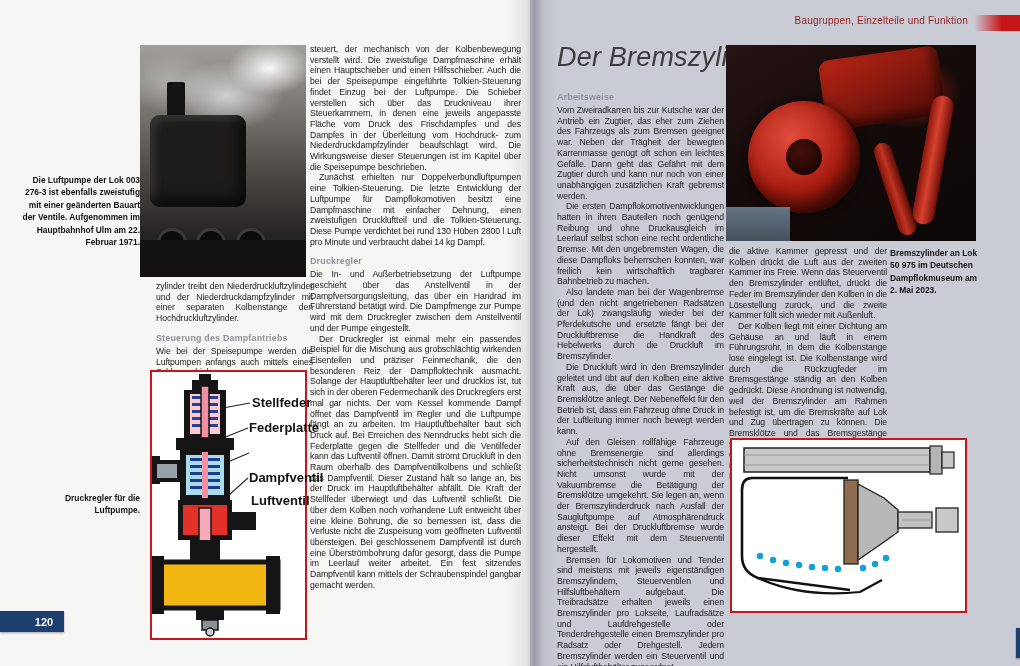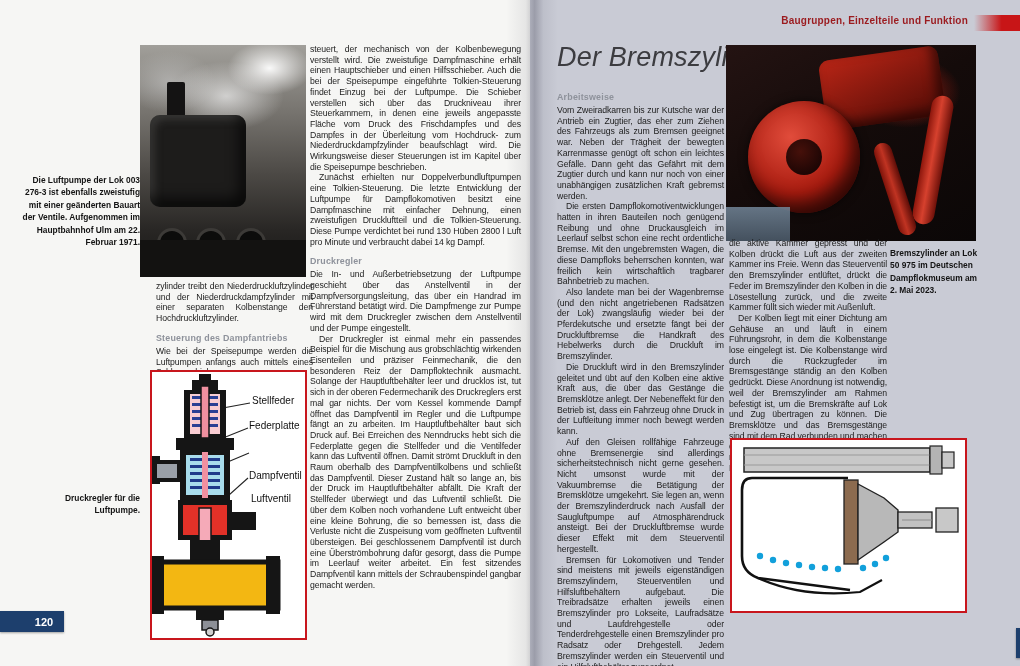--- a/index.html
+++ b/index.html
@@ -11,21 +11,21 @@
     background:linear-gradient(90deg,rgba(35,35,55,0) 0%,rgba(35,35,55,0.08) 38%,rgba(25,25,45,0.26) 55%,rgba(35,35,55,0.07) 72%,rgba(35,35,55,0) 100%);}
   
   .col{position:absolute;}
   .col p{margin:0;font-size:8.7px;line-height:10.7px;color:#1c1c1c;text-align:justify;letter-spacing:-0.1px;}
   .col p.ind{text-indent:9px;}
   .col h4{margin:9px 0 2px 0;font-size:8.9px;line-height:11px;color:#8e929b;font-weight:bold;letter-spacing:0.2px;}
   .col h4:first-child{margin-top:8px;}
   .caption{position:absolute;font-size:8.4px;line-height:12.4px;font-weight:bold;color:#141414;}
   .cap-r{text-align:right;}
   .title{position:absolute;margin:0;font-style:italic;font-weight:500;font-size:27px;color:#3c3c40;letter-spacing:0.2px;}
-  .runhead{position:absolute;font-size:10px;font-weight:bold;color:#9b1b1f;text-align:right;letter-spacing:0.2px;}
+  .runhead{position:absolute;font-size:10px;font-weight:normal;color:#9b1b1f;text-align:right;letter-spacing:0.2px;}
   .redbar{position:absolute;background:linear-gradient(90deg,rgba(200,21,23,0) 0%,#c81517 60%,#c81517 100%);}
   .pagenum{position:absolute;background:#1d3f6d;color:#ffffff;font-weight:bold;font-size:11px;
     display:flex;align-items:center;justify-content:center;box-shadow:0 1px 2px rgba(0,0,0,0.35);}
   
   .photo-bw{position:absolute;left:140px;top:45px;width:166px;height:232px;overflow:hidden;
     background:
       radial-gradient(60px 38px at 78% 10%,rgba(255,255,255,0.95),rgba(255,255,255,0) 70%),
       radial-gradient(80px 48px at 52% 22%,rgba(235,235,235,0.75),rgba(235,235,235,0) 72%),
       radial-gradient(66px 44px at 18% 16%,rgba(205,205,205,0.55),rgba(0,0,0,0) 70%),
       linear-gradient(180deg,#a19f9a 0%,#75726d 30%,#4d4a46 55%,#282624 80%,#161514 100%);}
@@ -47,21 +47,21 @@
   .bc-pipe1{position:absolute;left:196px;top:50px;width:22px;height:130px;border-radius:11px;transform:rotate(10deg);
     background:linear-gradient(90deg,#8c160c,#d6412e 45%,#6c1009);}
   .bc-pipe2{position:absolute;left:160px;top:96px;width:18px;height:96px;border-radius:9px;transform:rotate(-18deg);
     background:linear-gradient(90deg,#7d130a,#c03322 45%,#5d0d07);}
   .bc-floor{position:absolute;left:0;bottom:0;width:64px;height:34px;background:linear-gradient(180deg,#73879a,#4d5d6d);opacity:0.85;}
   
   .diagram-box{position:absolute;background:#ffffff;border:2px solid #c8161d;box-sizing:border-box;}
   .d-left{left:150px;top:370px;width:157px;height:270px;}
   .d-right{left:730px;top:438px;width:237px;height:175px;}
   .d-left svg,.d-right svg{position:absolute;left:0;top:0;}
-  .dlabel{position:absolute;font-size:10px;font-weight:normal;color:#111;white-space:nowrap;}
+  .dlabel{position:absolute;font-size:13px;font-weight:bold;color:#111;white-space:nowrap;}
 </style>
 </head>
 <body>
 
 <div class="canvas">
 
   <div class="page-left">
 
     <div class="caption cap-r" style="left:22px;top:174px;width:118px;">Die Luftpumpe der Lok 003 276-3 ist ebenfalls zweistufig mit einer geänderten Bauart der Ventile. Aufgenommen im Hauptbahnhof Ulm am 22. Februar 1971.</div>
 
@@ -169,21 +169,21 @@
 
     <div class="photo-color" style="left:196px;">
       <div class="bc-housing"></div>
       <div class="bc-pipe1"></div>
       <div class="bc-pipe2"></div>
       <div class="bc-disc"></div>
       <div class="bc-hub"></div>
       <div class="bc-floor"></div>
     </div>
 
-    <div class="col" style="left:199px;top:238px;width:158px;">
+    <div class="col" style="left:199px;top:246px;width:158px;">
       <p>die aktive Kammer gepresst und der Kolben drückt die Luft aus der zweiten Kammer ins Freie. Wenn das Steuerventil den Bremszylinder entlüftet, drückt die Feder im Bremszylinder den Kolben in die Lösestellung zurück, und die zweite Kammer füllt sich wieder mit Außenluft.</p>
       <p class="ind">Der Kolben liegt mit einer Dichtung am Gehäuse an und läuft in einem Führungsrohr, in dem die Kolbenstange lose eingelegt ist. Die Kolbenstange wird durch die Rückzugfeder im Bremsgestänge ständig an den Kolben gedrückt. Diese Anordnung ist notwendig, weil der Bremszylinder am Rahmen befestigt ist, um die Bremskräfte auf Lok und Zug übertragen zu können. Die Bremsklötze und das Bremsgestänge sind mit dem Rad verbunden und machen die senkrechte Einfederungsbewegung mit. Die von einem Bremszylinder am Kolben auf-</p>
     </div>
 
     <div class="caption" style="left:360px;top:247px;width:90px;">Bremszylinder an Lok 50 975 im Deutschen Dampflokmuseum am 2. Mai 2023.</div>
 
     <div class="diagram-box d-right" style="left:200px;">
       <svg width="233" height="171" viewBox="0 0 233 171">
 
         <rect x="12" y="8" width="186" height="24" fill="#c8c8c8" stroke="#222" stroke-width="1.5"></rect>

